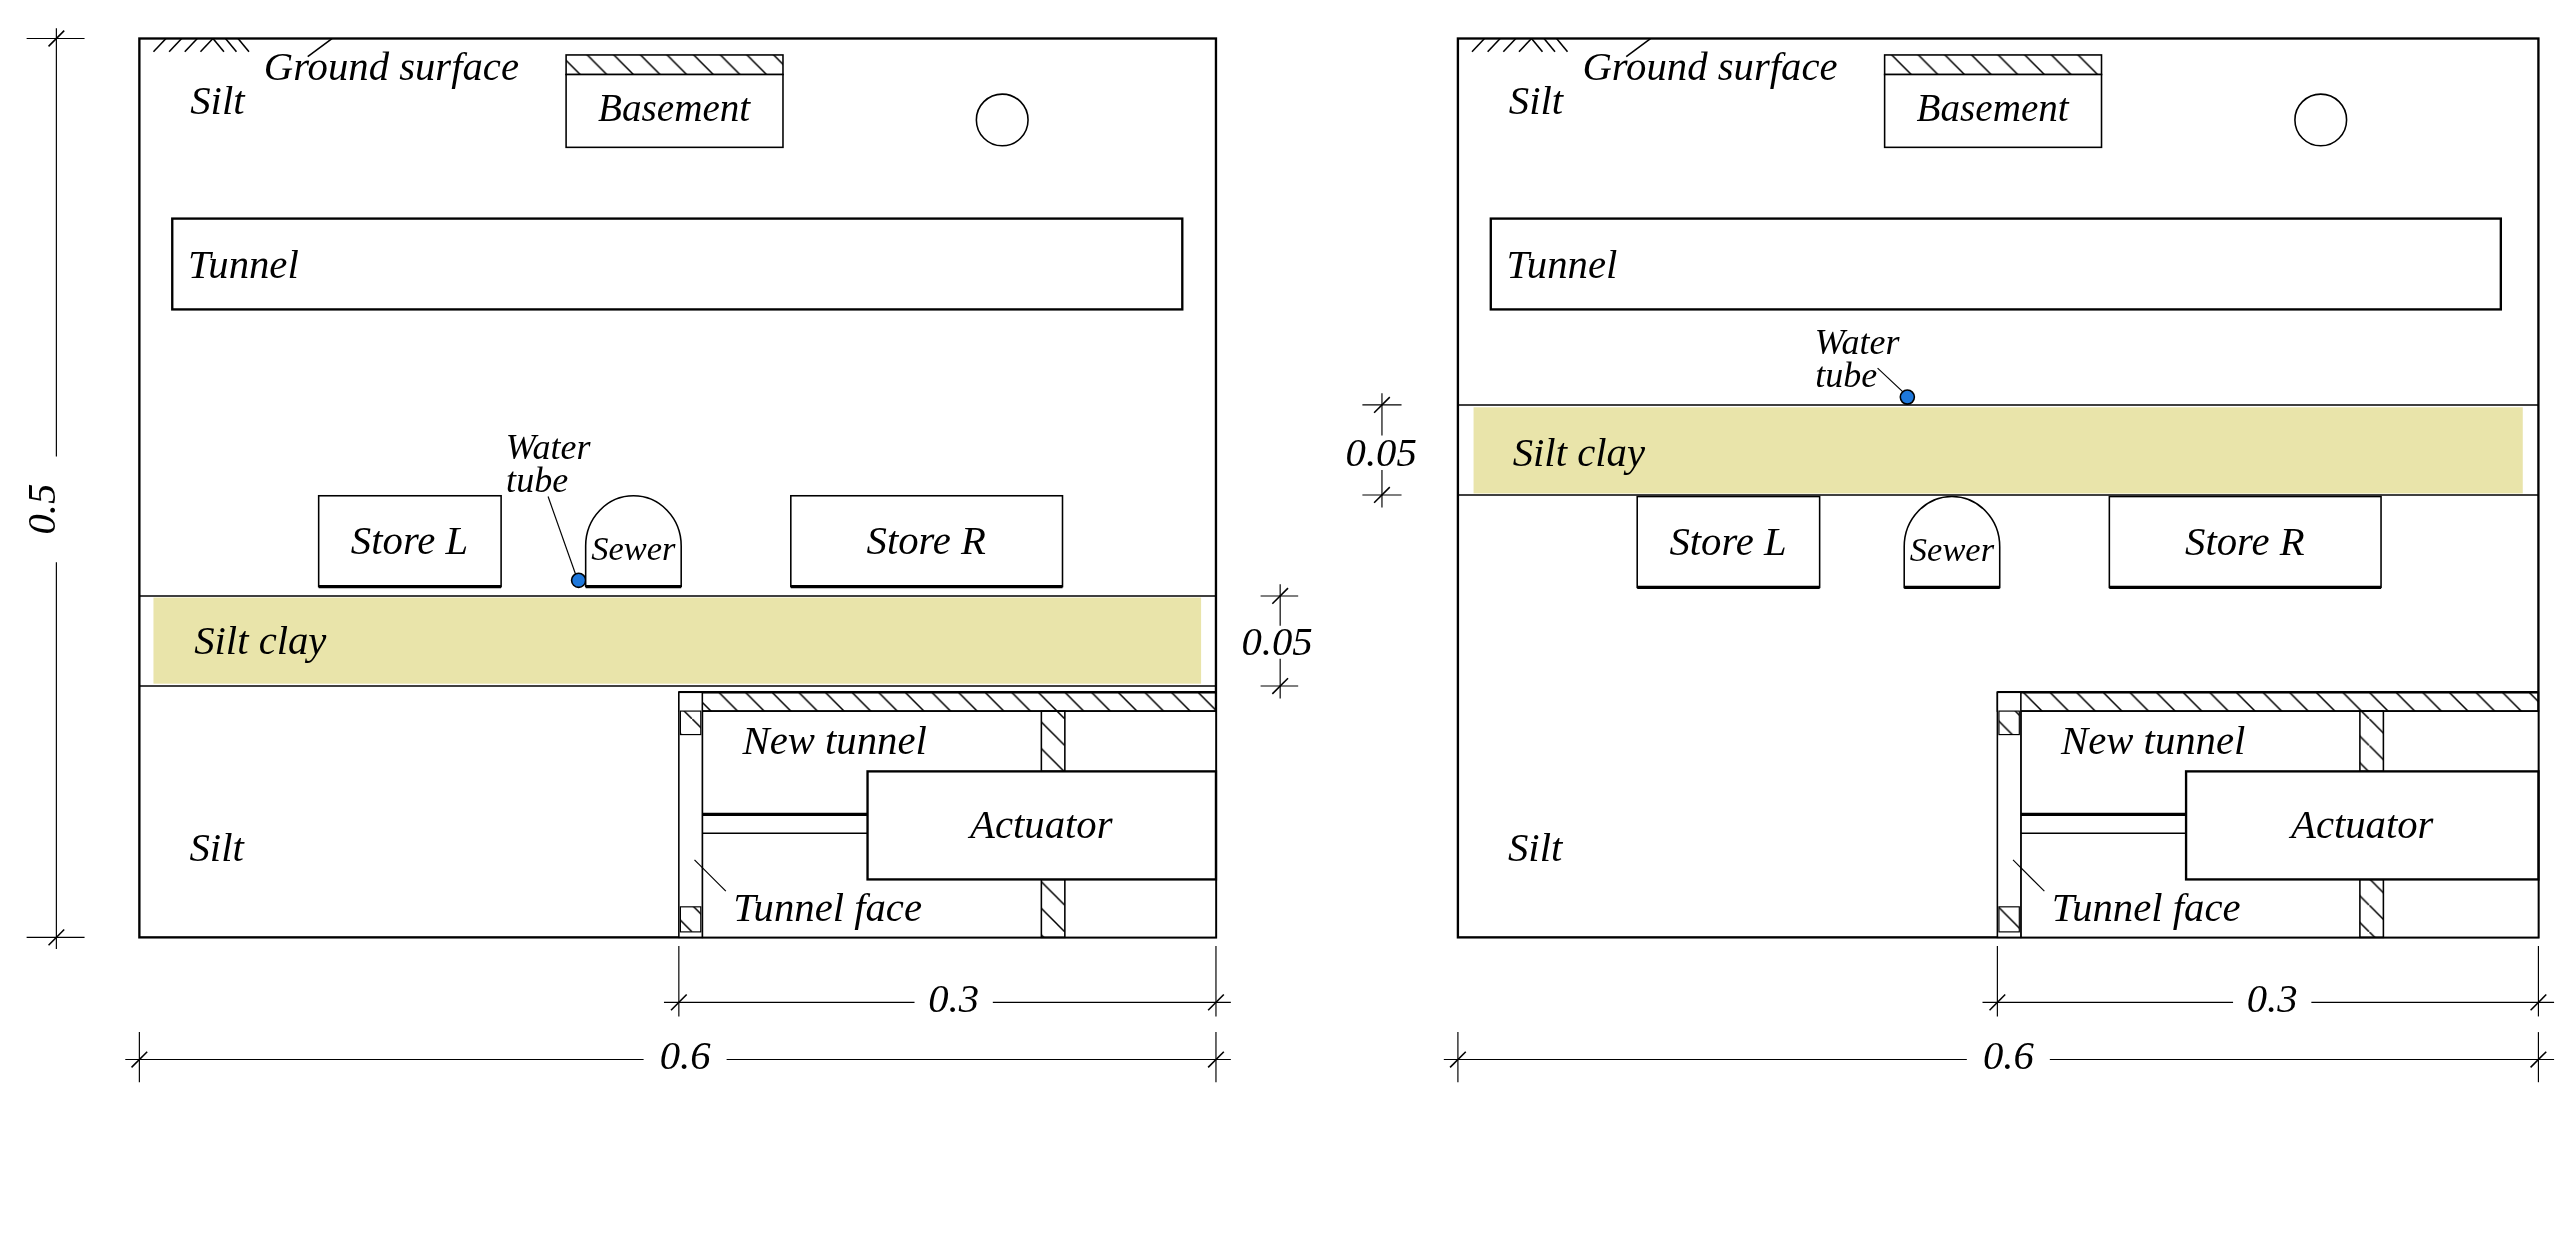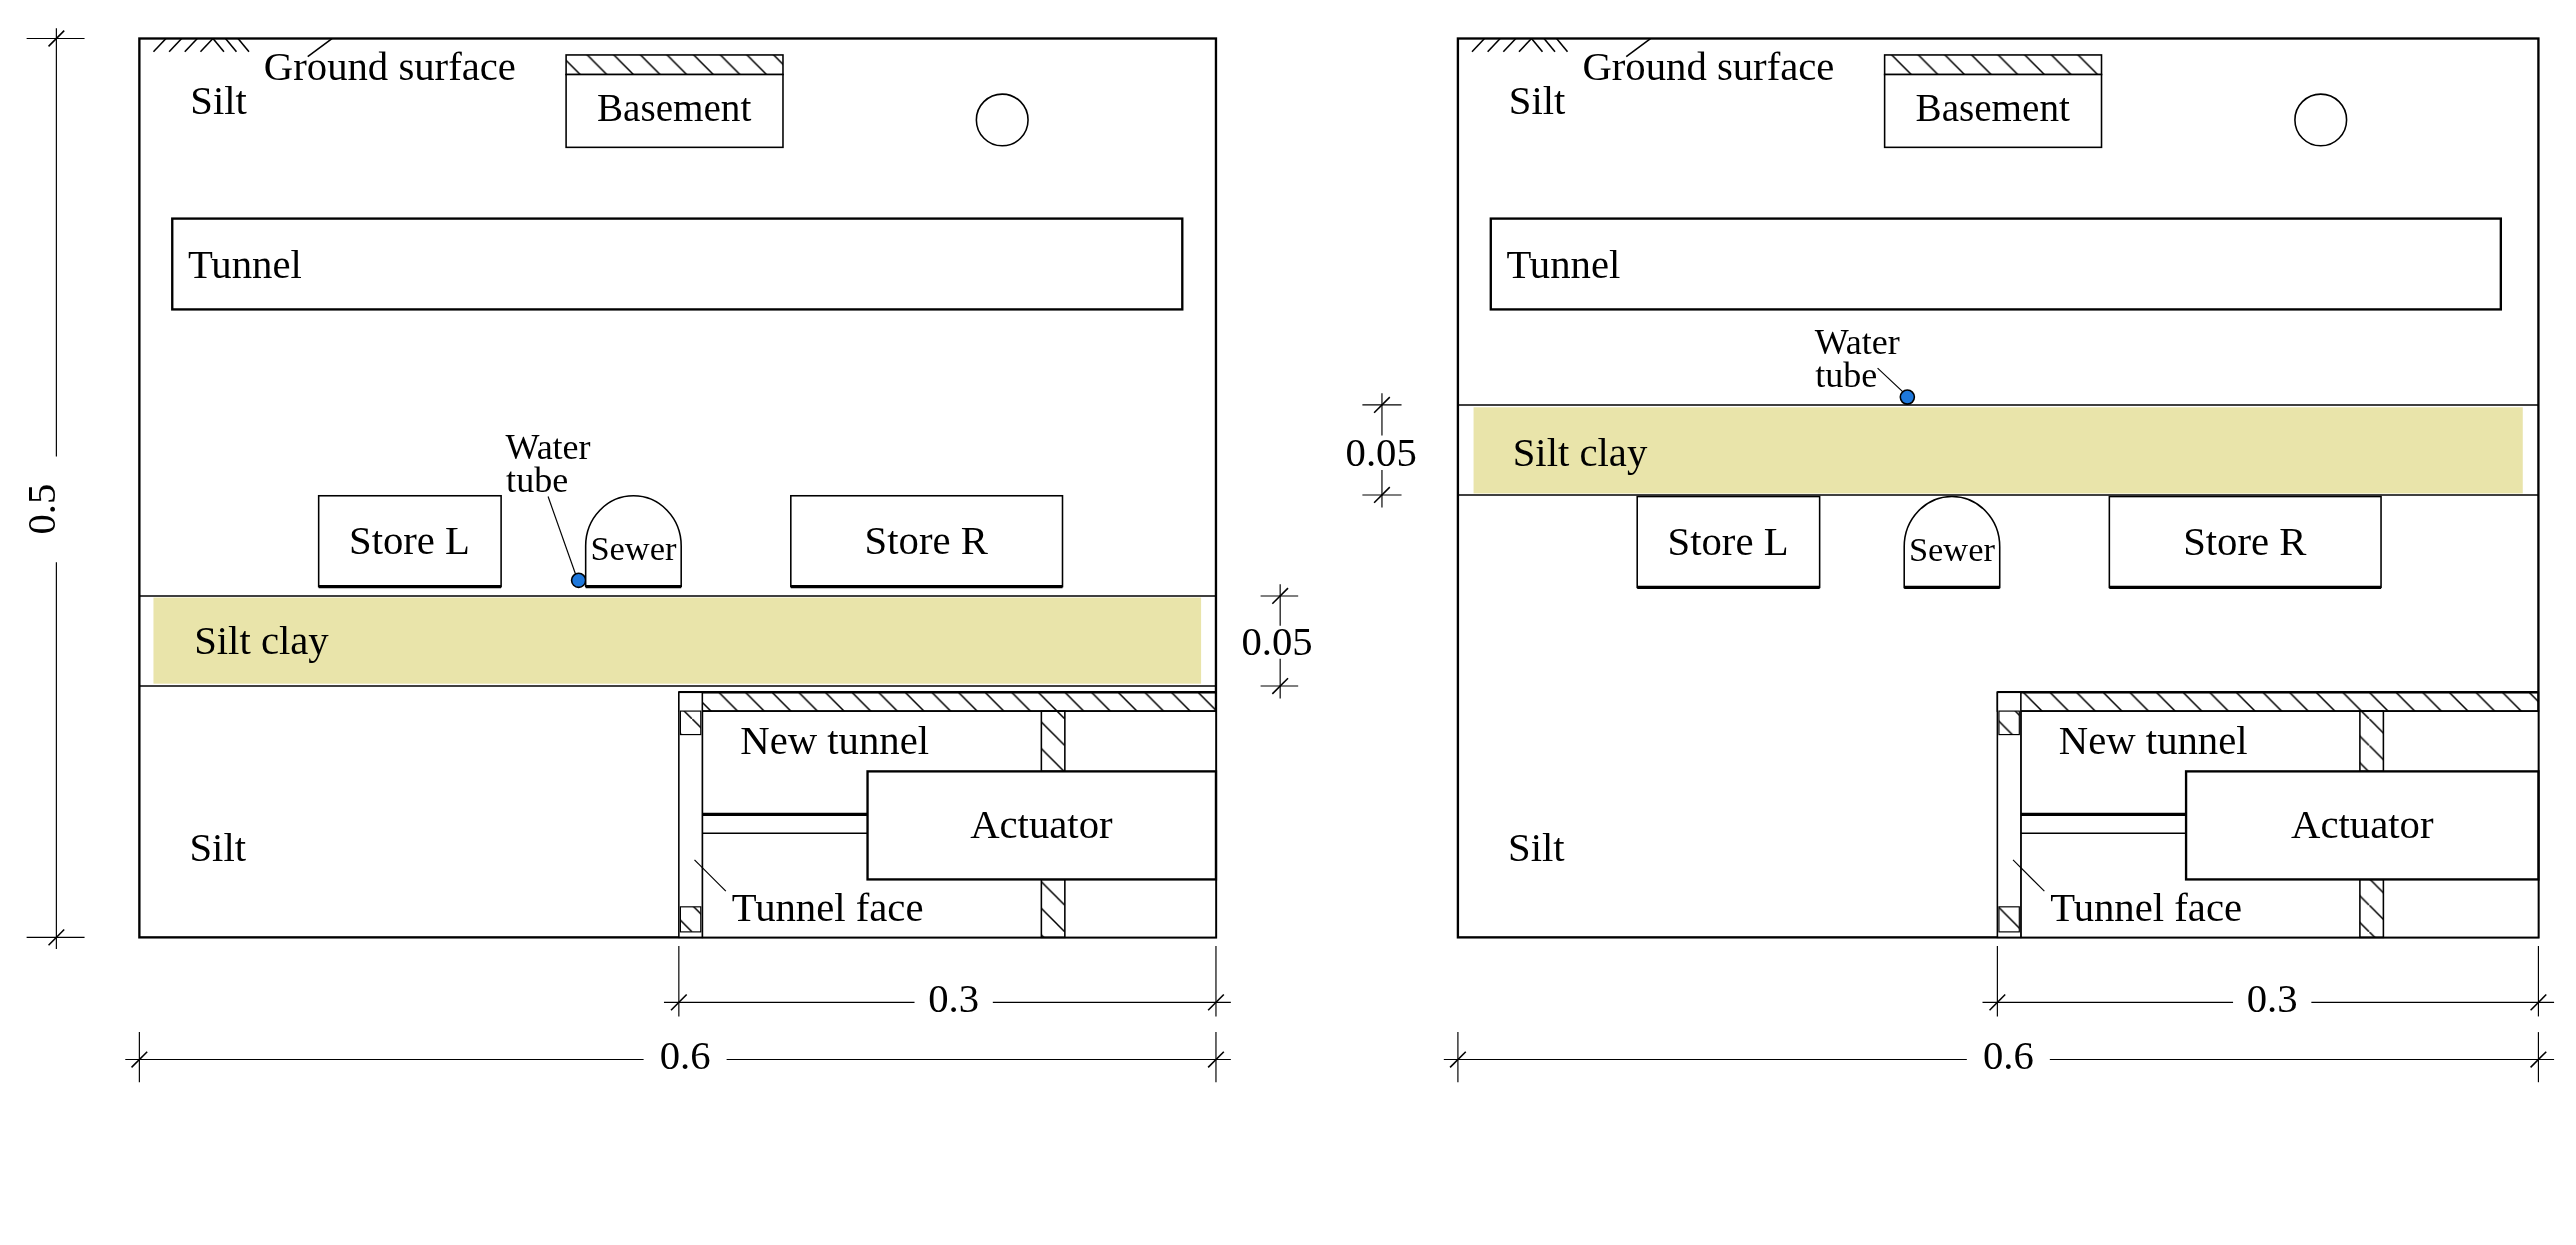--- a/index.html
+++ b/index.html
@@ -1,16 +1,16 @@
 <!DOCTYPE html>
 <html style="font-size:12.5px"><head>
 <meta charset="utf-8">
 <style>
   html,body{margin:0;padding:0;background:#ffffff;}
-  .stage{position:relative;width:2576px;height:1138px;background:#ffffff;overflow:hidden;}
+  .stage{position:relative;width:2576px;height:1138px;background:#ffffff;overflow:hidden;font-style:italic;}
   svg{display:block;}
   .ln{stroke:#000000;fill:none;}
   .w1{stroke-width:1.5px;}
   .w2{stroke-width:2px;}
   .w3{stroke-width:3px;}
   .w4{stroke-width:4px;}
   .boxw{fill:#ffffff;stroke:#000000;}
   .t{font-family:"Liberation Serif", serif;fill:#000000;}
   .s52{font-size:52px;}
   .s50{font-size:50px;}

